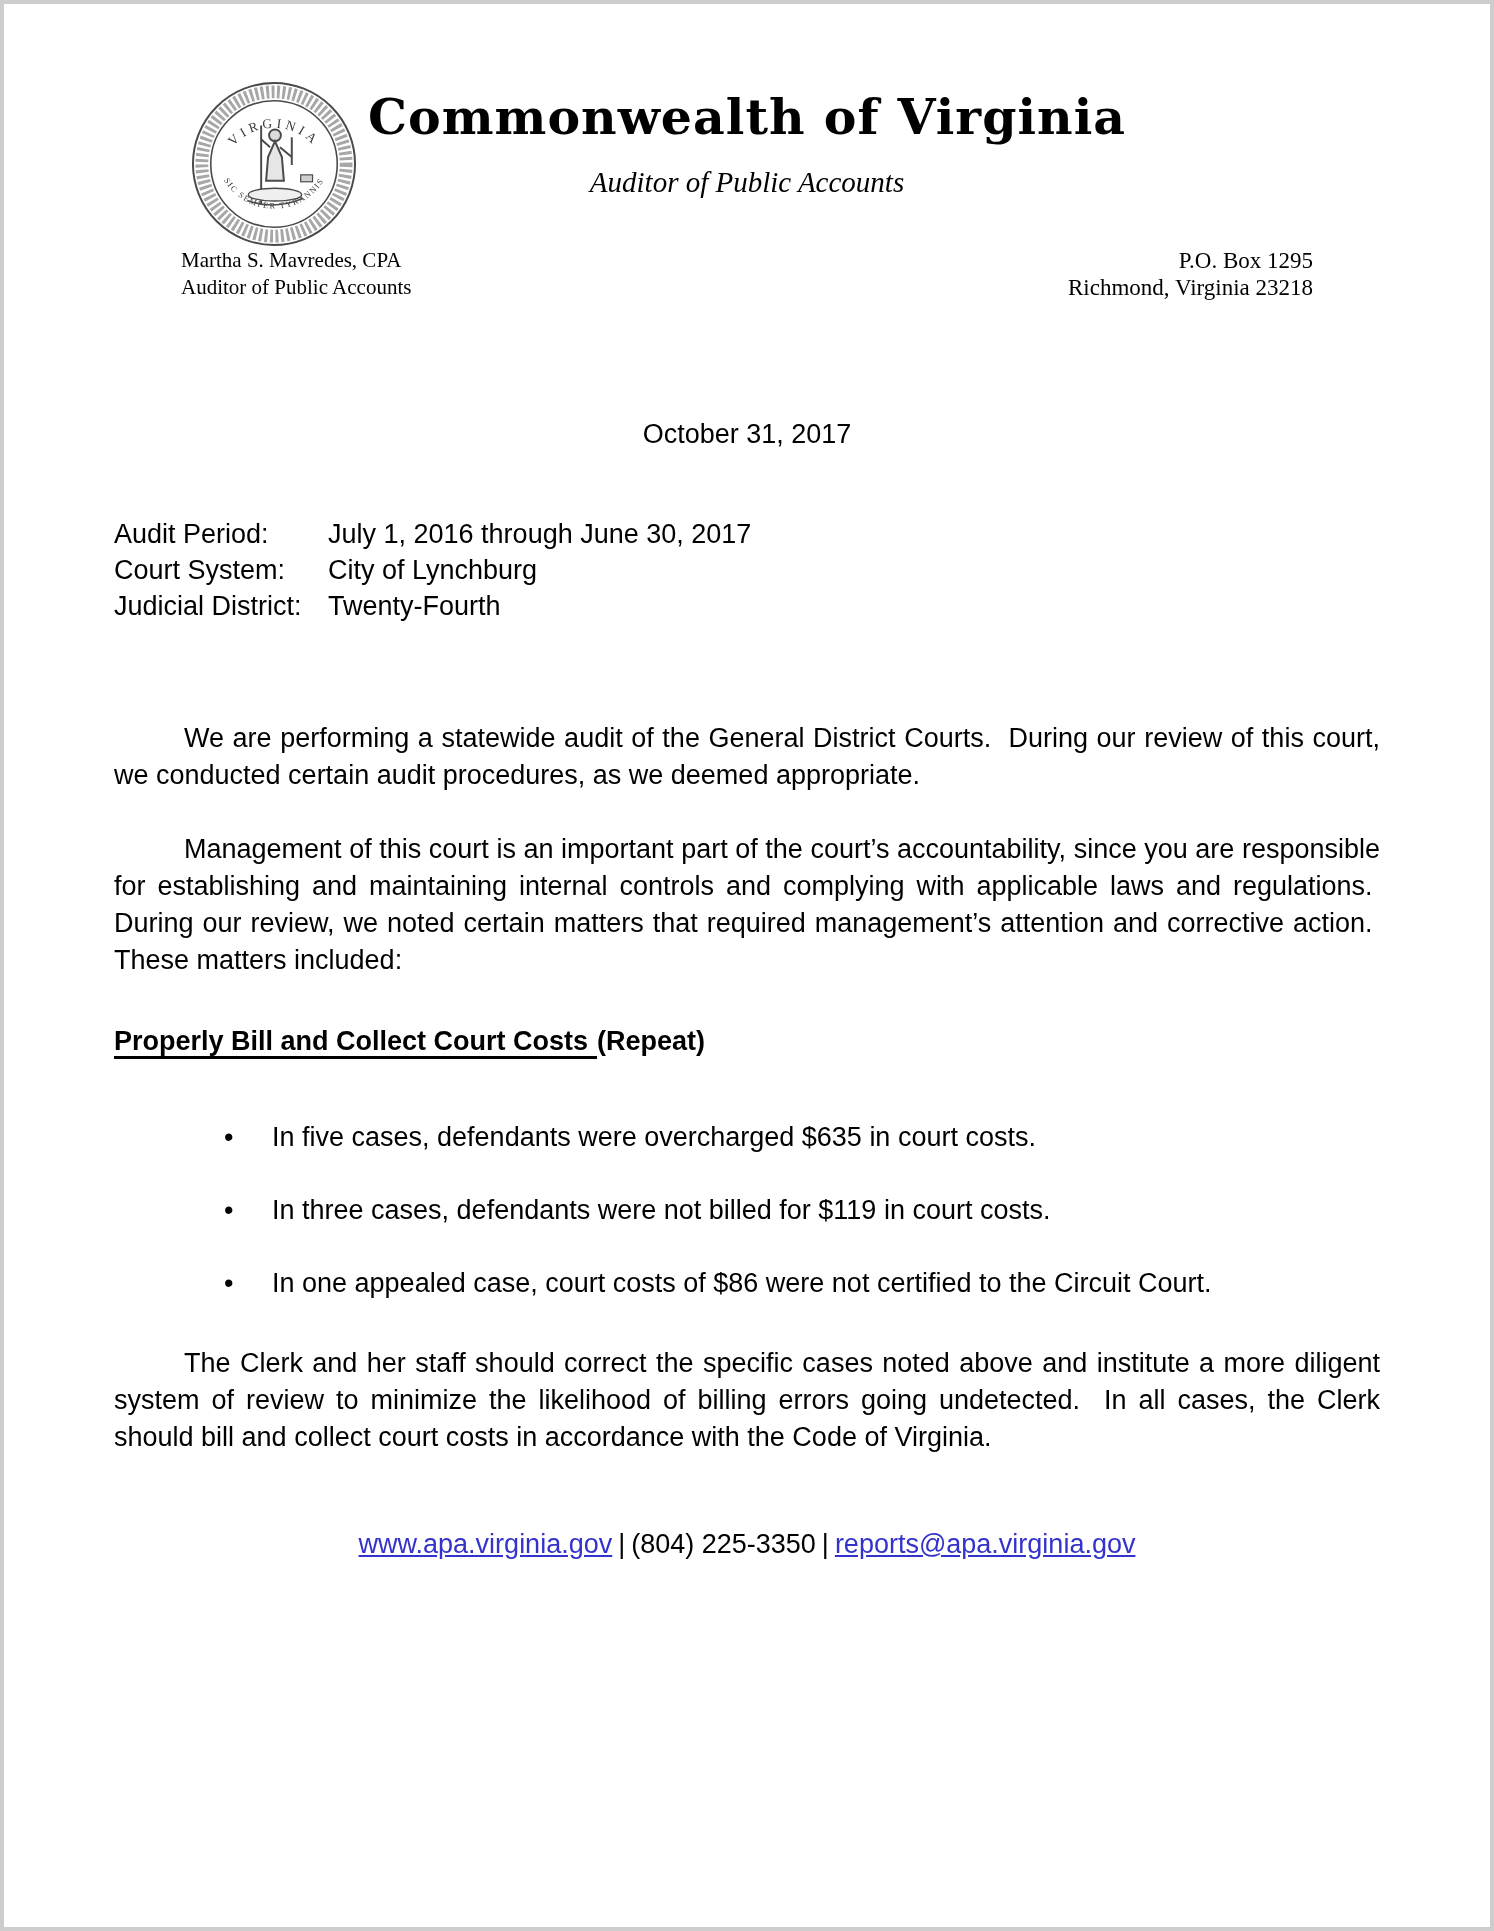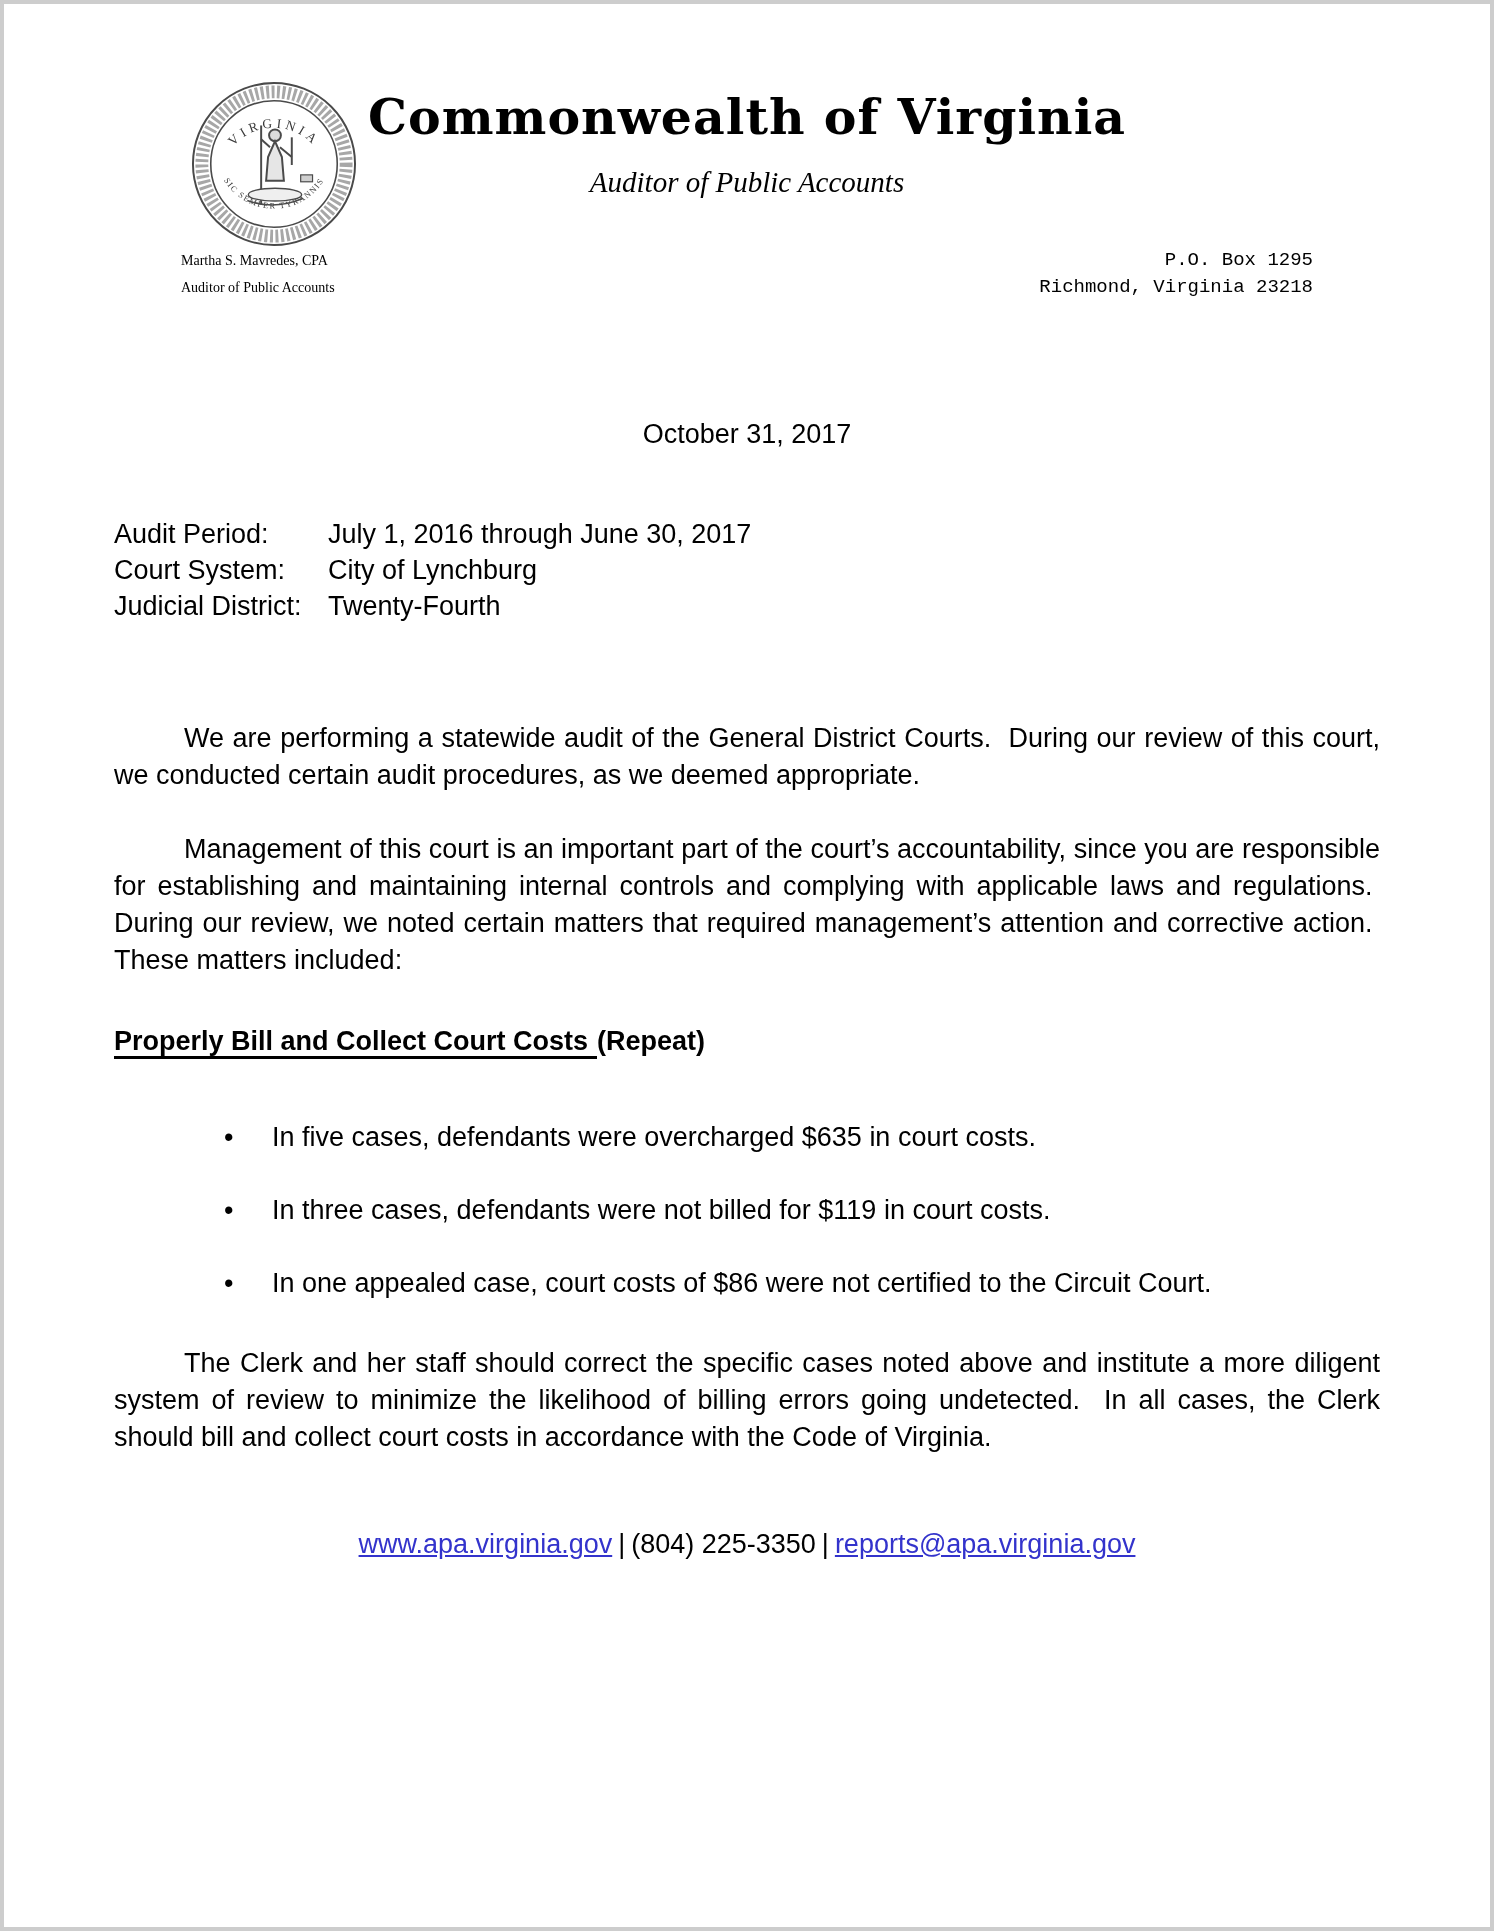--- a/index.html
+++ b/index.html
@@ -41,31 +41,31 @@
     font-family: "Liberation Serif", serif;
     font-style: italic;
     font-size: 29px;
   }
 
   .official-block {
     position: absolute;
     left: 177px;
     top: 243px;
     font-family: "Liberation Serif", serif;
-    font-size: 14px;
+    font-size: 21px;
     line-height: 27px;
   }
 
   .office-address {
     position: absolute;
     right: 177px;
     top: 243px;
     text-align: right;
-    font-family: Liberation Mono, monospace;
-    font-size: 19px;
+    font-family: Liberation Serif, serif;
+    font-size: 23px;
     line-height: 27px;
   }
 
   
   .letter { padding: 0 110px; font-size: 27px; line-height: 37px; }
 
   .date-line { margin-top: 112px; text-align: center; }
 
   .recipient { margin-top: 72px; }
   .recipient div { line-height: 36px; }

